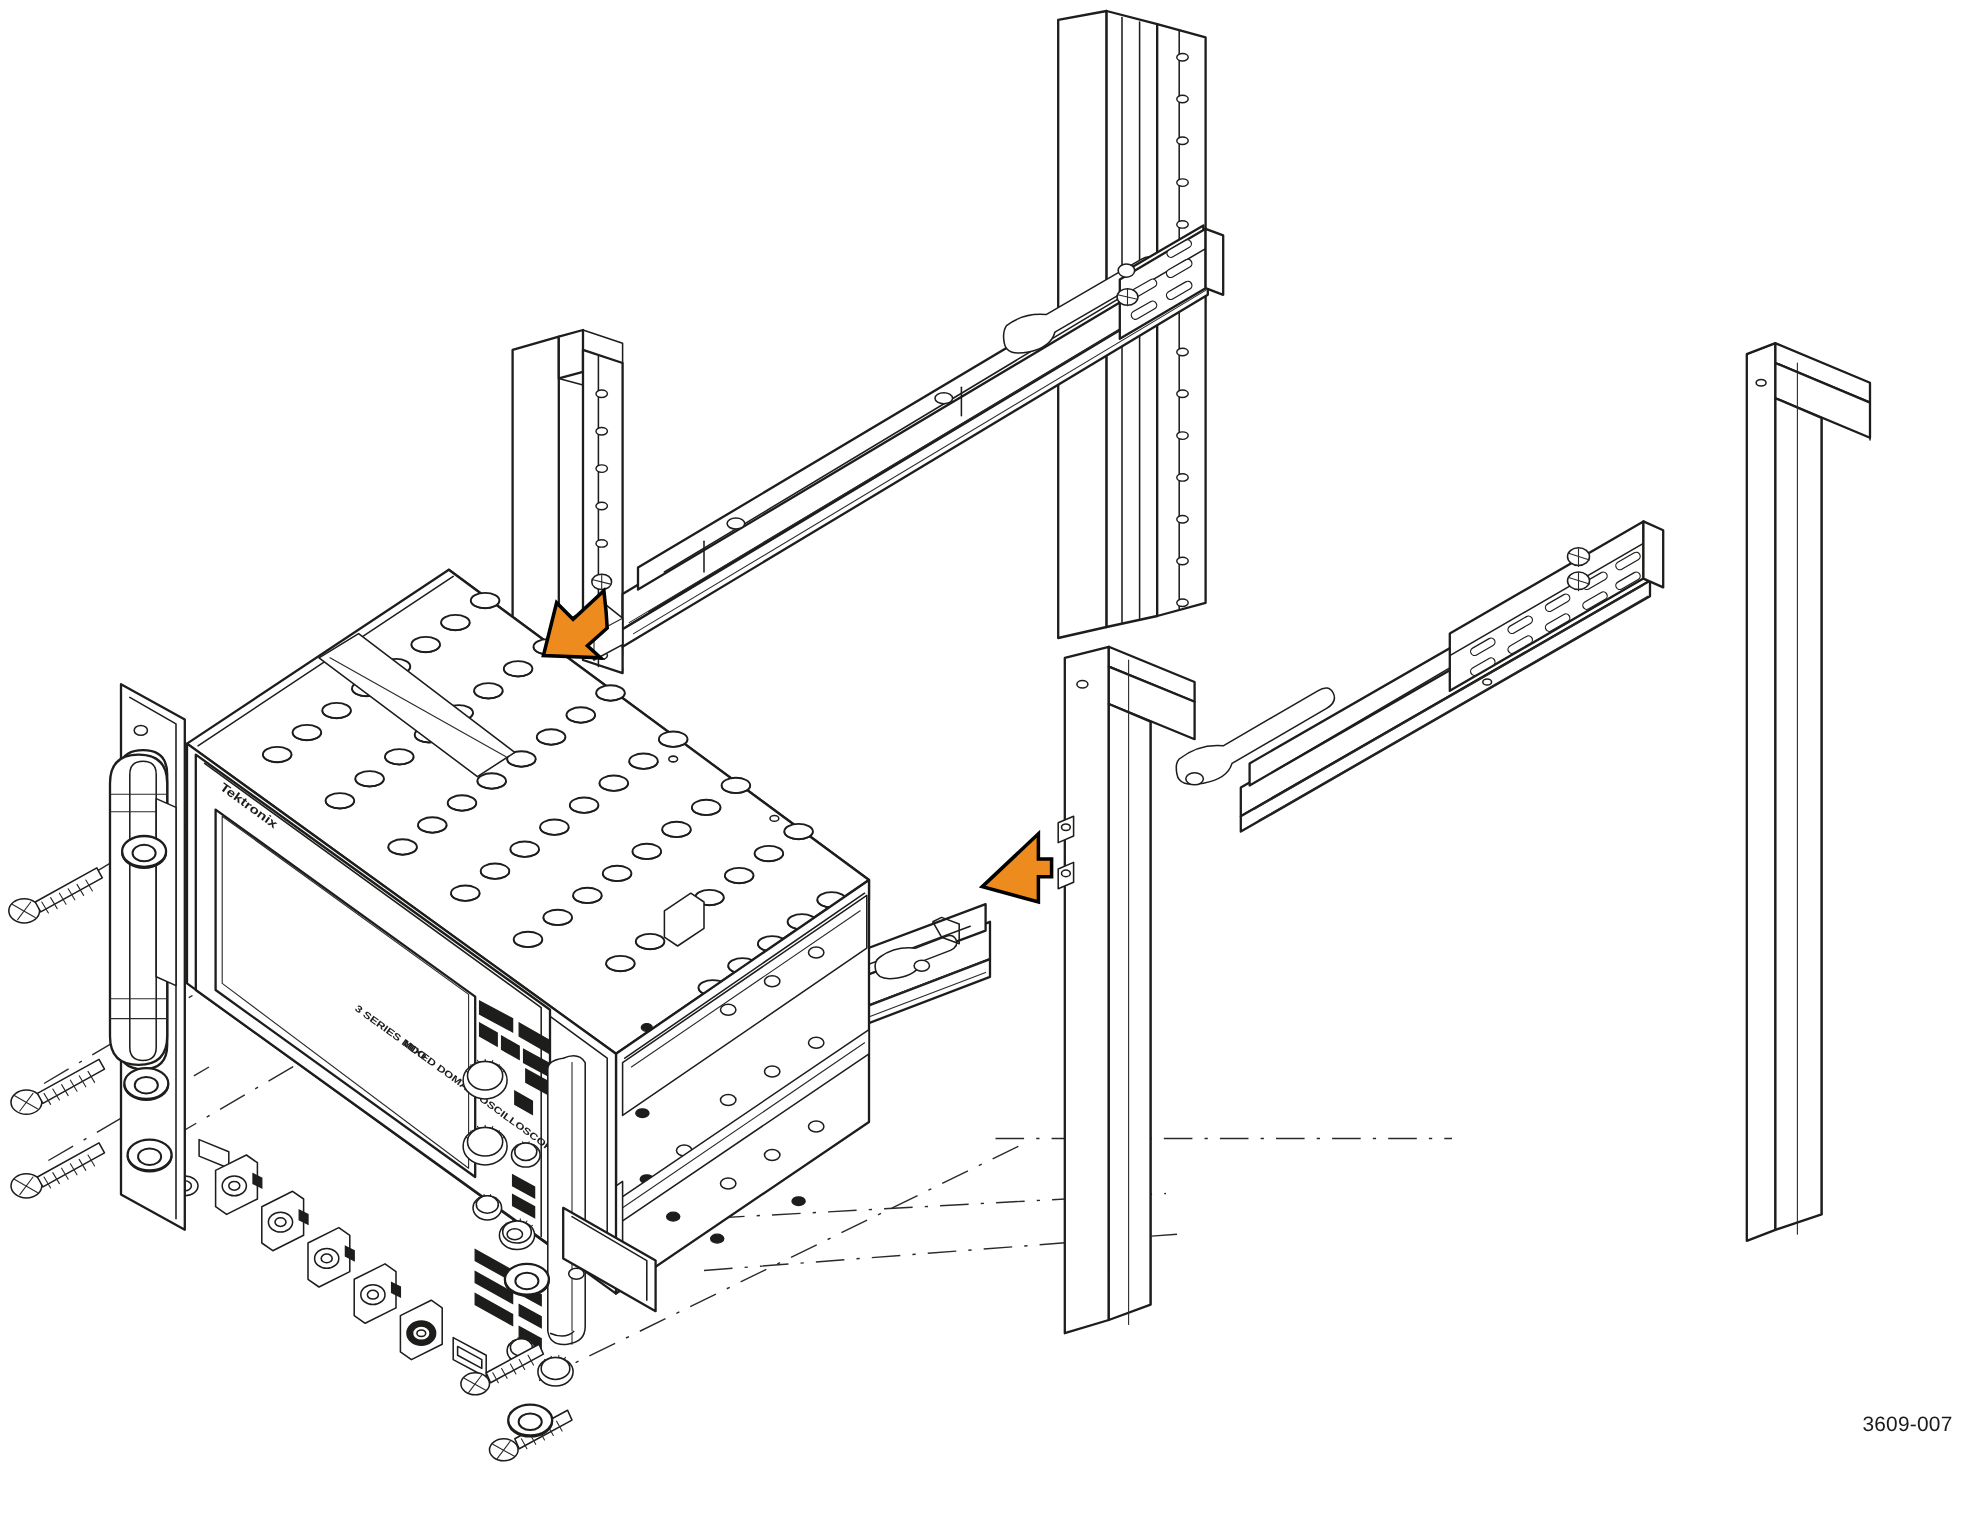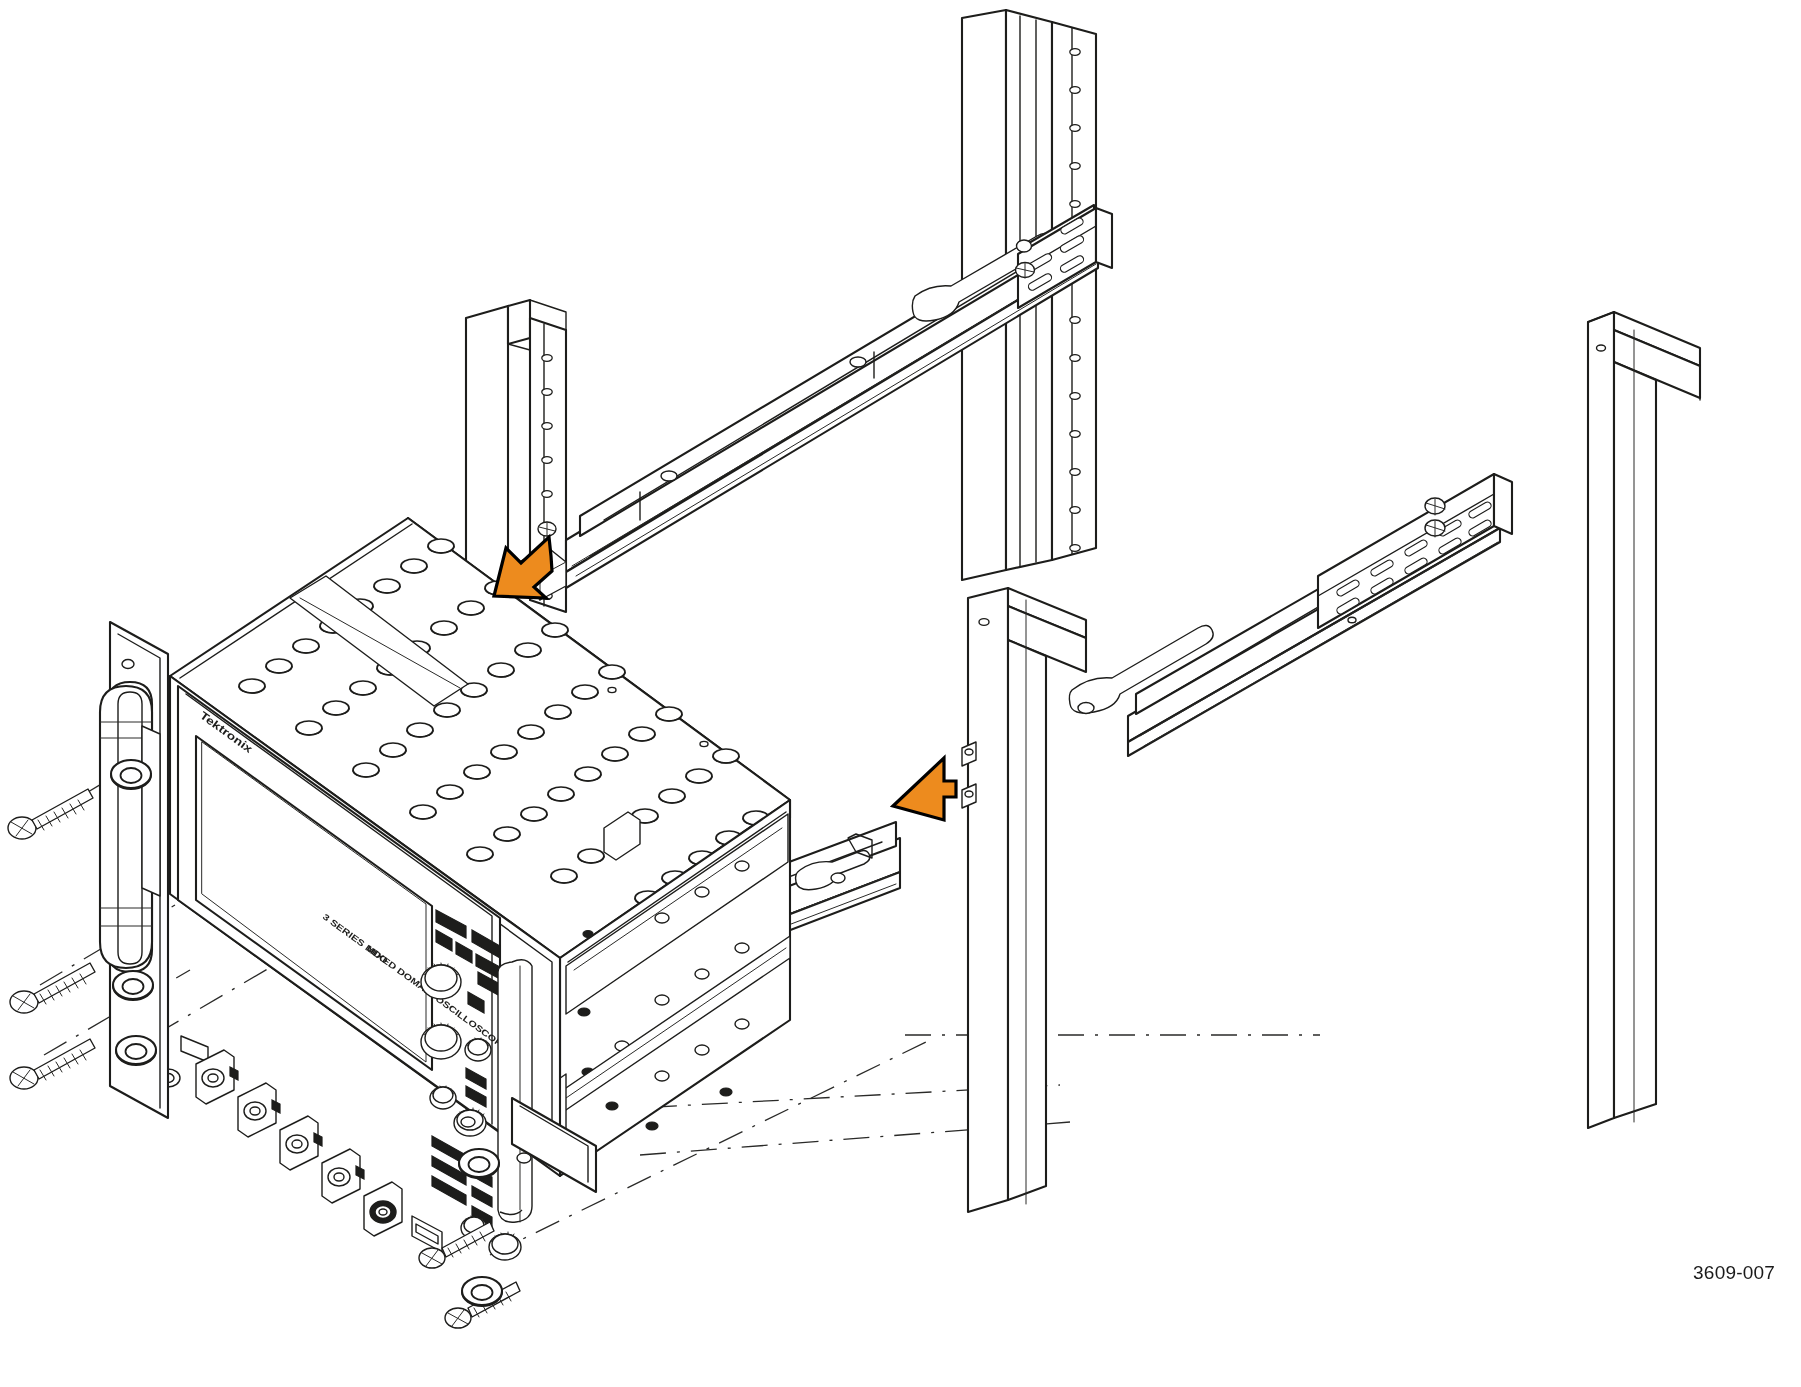--- a/index.html
+++ b/index.html
@@ -18,21 +18,21 @@
   #figure-svg{
     position:absolute;
     left:0; top:0;
     width:1801px;
     height:1387px;
     display:block;
   }
   .fig-ref{
     position:absolute;
     right:26px;
-    bottom:103px;
+    bottom:80px;
     font-size:19px;
     letter-spacing:0.2px;
     color:#1a1a1a;
     white-space:nowrap;
   }
   .ln-thin{fill:none;stroke:#1d1d1b;stroke-width:1.4;stroke-linejoin:round;stroke-linecap:round;}
   .ln-hair{fill:none;stroke:#2a2a28;stroke-width:1.0;stroke-linejoin:round;stroke-linecap:round;}
   .fw{fill:#ffffff;stroke:#1d1d1b;stroke-width:2.1;stroke-linejoin:round;}
   .fw-thin{fill:#ffffff;stroke:#1d1d1b;stroke-width:1.4;stroke-linejoin:round;}
   .fdark{fill:#1d1d1b;stroke:#1d1d1b;stroke-width:1.2;}

